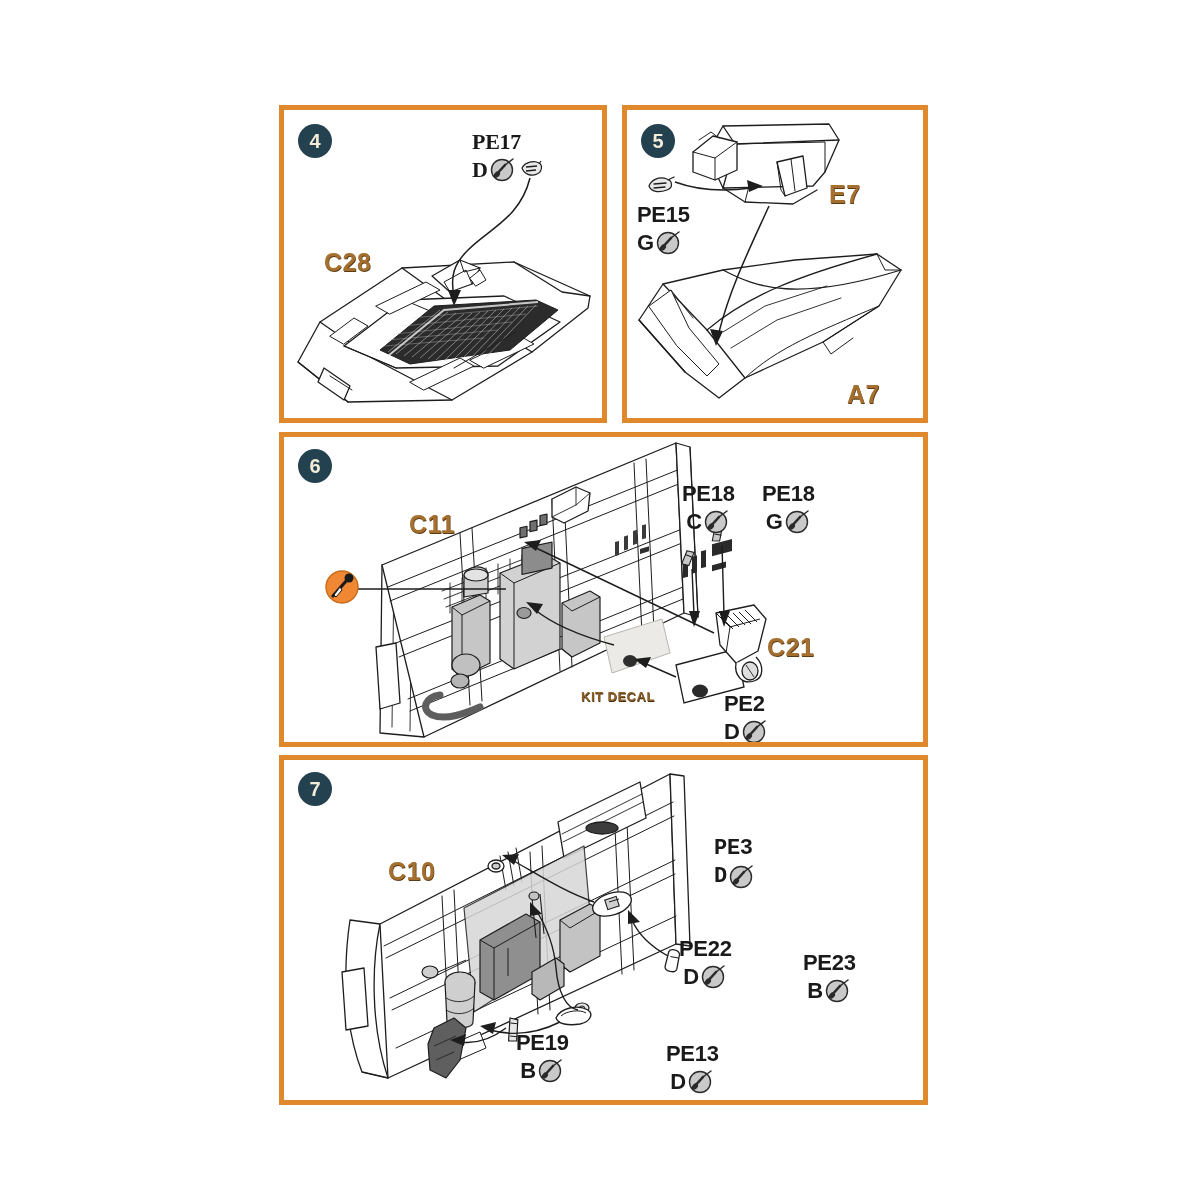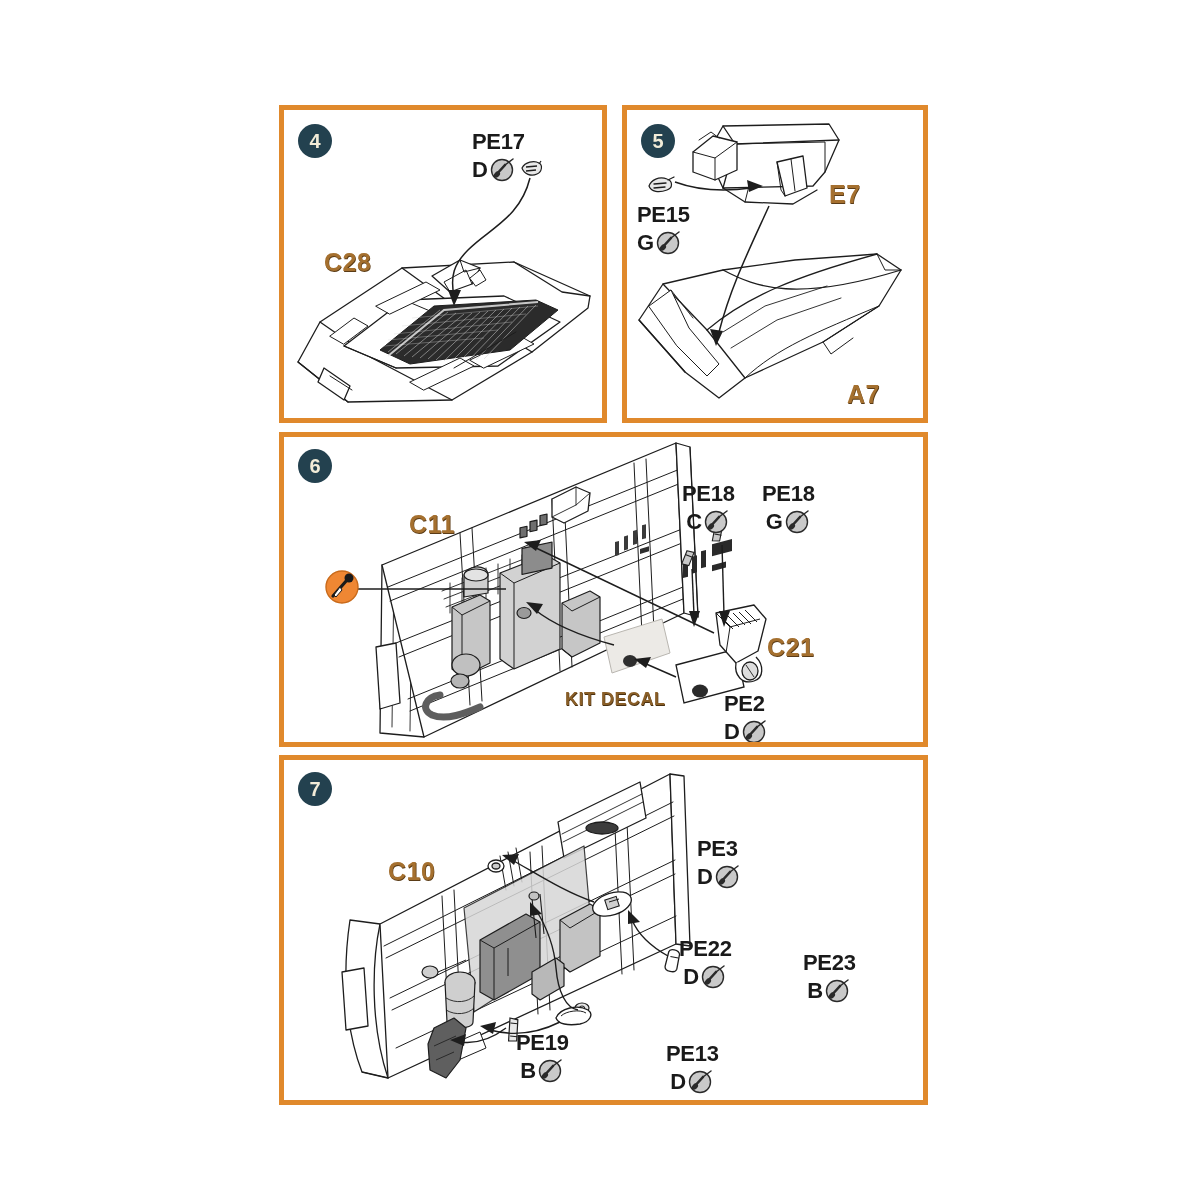--- a/index.html
+++ b/index.html
@@ -65,25 +65,26 @@
     font-size: 25px;
     letter-spacing: 0.5px;
     white-space: nowrap;
     font-family: "Liberation Sans", sans-serif;
     text-shadow: 0.6px 0.6px 0 #5a3b16;
   }
   .decal-label {
     position: absolute;
     color: #8a5f28;
     font-weight: bold;
-    font-size: 18px;
+    font-size: 13px;
     letter-spacing: 0.5px;
     white-space: nowrap;
     font-family: "Liberation Sans", sans-serif;
     text-shadow: 0.5px 0.5px 0 #4a3010;
+    margin-left: 16px;
   }
 
   
   .pe-callout {
     position: absolute;
     white-space: nowrap;
     font-family: "Liberation Sans", sans-serif;
   }
   .pe-code {
     display: block;
@@ -207,21 +208,21 @@
         <g fill="none" stroke="#1d1d1d" stroke-width="1.5">
           <path d="M246 68 C236 108, 206 118, 184 140 C170 154, 166 166, 170 186"></path>
         </g>
         <path d="M170 196 L164 180 L177 180 Z" fill="#1d1d1d"></path>
       </svg>
 
       <div class="step-badge" style="left:14px; top:14px;">4</div>
 
       <div class="part-label" style="left:40px; top:138px;">C28</div>
 
-      <div class="pe-callout" style="left:188px; top:21px;">
+      <div class="pe-callout" style="left:188px; top:21px;font-family:Liberation Serif, serif;">
         <span class="pe-code">PE17</span>
         <span class="pe-row">
           <span class="pe-letter">D</span>
           <span class="glue-icon">
             <svg width="27" height="27" viewBox="0 0 27 27">
               <circle cx="13" cy="14" r="10.5" fill="#c9c9c9" stroke="#2a2a2a" stroke-width="1.4"></circle>
               <path d="M6 20 L16 9" stroke="#2a2a2a" stroke-width="2.6" stroke-linecap="round"></path>
               <path d="M16 9 L24 3" stroke="#2a2a2a" stroke-width="1.5" stroke-linecap="round"></path>
               <ellipse cx="8" cy="18.5" rx="3.4" ry="2.6" transform="rotate(-45 8 18.5)" fill="#2a2a2a"></ellipse>
             </svg>
@@ -677,21 +678,21 @@
 
           <path d="M276 262 C252 274, 228 276, 206 270"></path>
         </g>
         <path d="M196 266 L212 262 L209 274 Z" fill="#1d1d1d"></path>
       </svg>
 
       <div class="step-badge" style="left:14px; top:12px;">7</div>
 
       <div class="part-label" style="left:104px; top:97px;">C10</div>
 
-      <div class="pe-callout center" style="left:413px; top:78px;">
+      <div class="pe-callout center" style="left:430px; top:78px;font-family:Liberation Mono, monospace;">
         <span class="pe-code">PE3</span>
         <span class="pe-row">
           <span class="pe-letter">D</span>
           <span class="glue-icon">
             <svg width="27" height="27" viewBox="0 0 27 27">
               <circle cx="13" cy="14" r="10.5" fill="#c9c9c9" stroke="#2a2a2a" stroke-width="1.4"></circle>
               <path d="M6 20 L16 9" stroke="#2a2a2a" stroke-width="2.6" stroke-linecap="round"></path>
               <path d="M16 9 L24 3" stroke="#2a2a2a" stroke-width="1.5" stroke-linecap="round"></path>
               <ellipse cx="8" cy="18.5" rx="3.4" ry="2.6" transform="rotate(-45 8 18.5)" fill="#2a2a2a"></ellipse>
             </svg>

